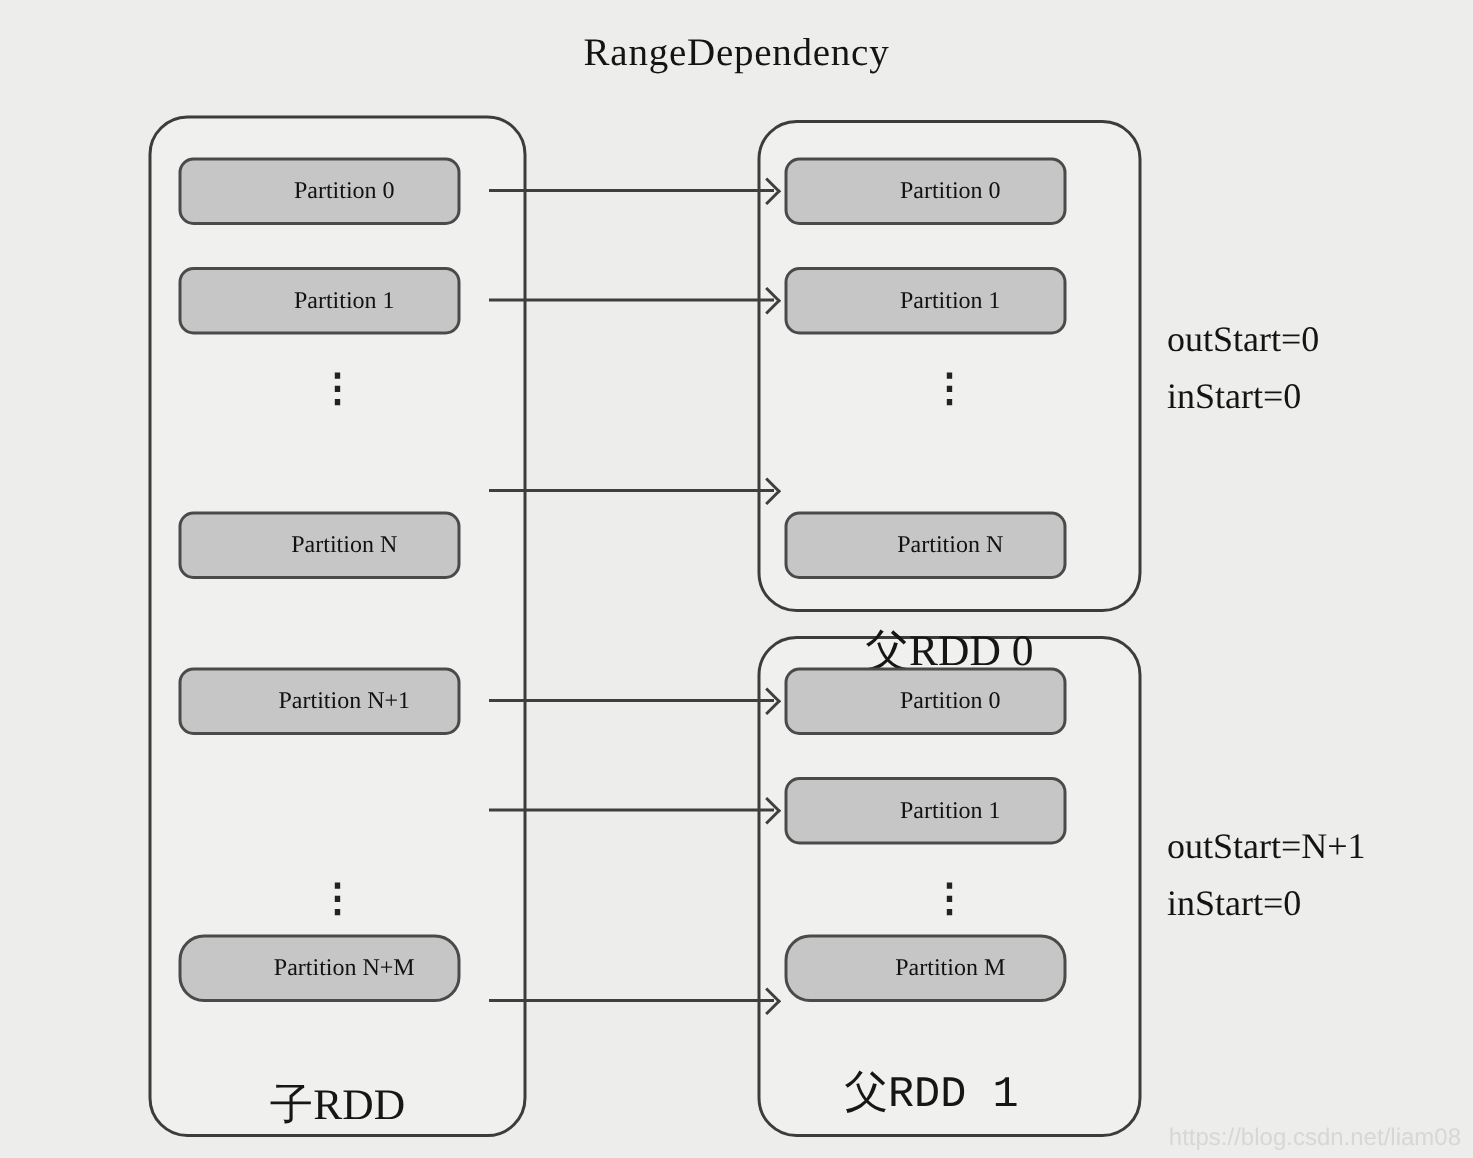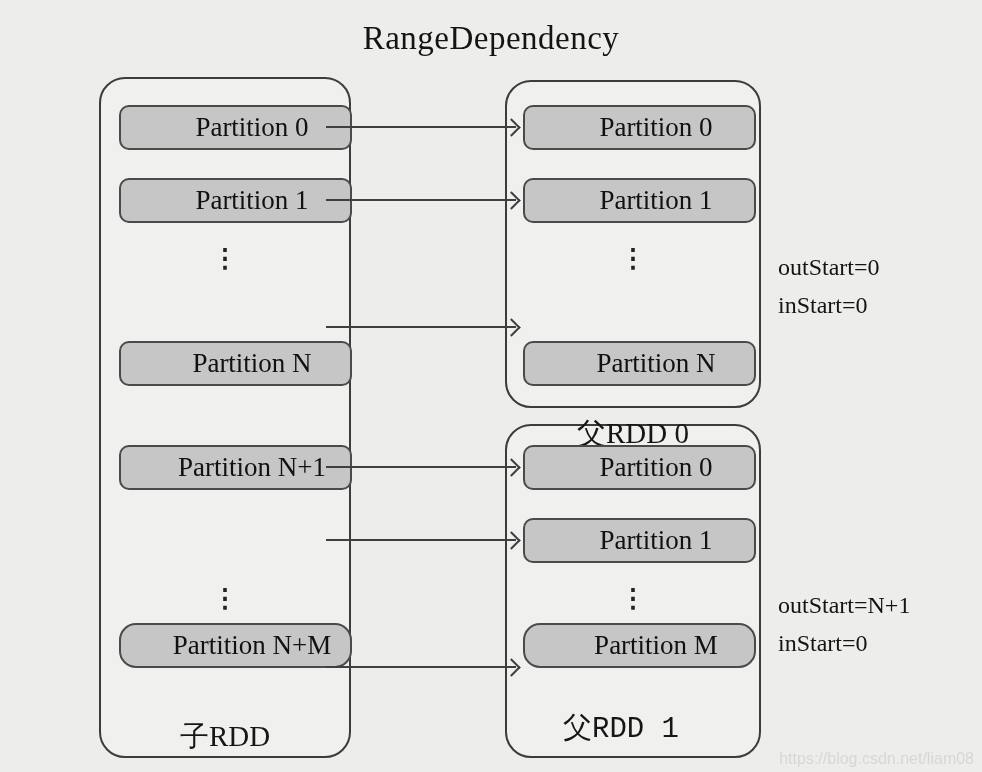--- a/index.html
+++ b/index.html
@@ -7,42 +7,42 @@
     width:982px;height:772px;
     background:#ededeb;
     font-family:"Liberation Serif","DejaVu Serif",serif;
     position:relative;
     overflow:hidden;
     color:#151515;
   }
   .canvas{position:absolute;inset:0;}
   .title{
     position:absolute;top:20px;left:0;width:100%;
-    text-align:center;font-size:33px;color:#141414;
+    text-align:center;font-size:26px;color:#141414;
     letter-spacing:0.5px;
   }
   .rdd-container{
     position:absolute;
     border:2px solid #3c3c3c;
     border-radius:26px;
     background:#f0f0ee;
     box-sizing:border-box;
   }
   .container-child{left:99px;top:77px;width:252px;height:681px;}
   .container-parent0{left:505px;top:80px;width:256px;height:328px;}
   .container-parent1{left:505px;top:424px;width:256px;height:334px;}
   .partition{
     position:absolute;
-    height:45px;width:233px;
+    height:45px;width:188px;
     background:#c6c6c6;
     border:2px solid #4a4a4a;
     border-radius:10px;
     box-sizing:border-box;
     display:flex;align-items:center;justify-content:center;
-    font-size:27px;color:#111;padding-left:33px;
+    font-size:16px;color:#111;padding-left:33px;
   }
   .p-left{left:119px;}
   .p-right{left:523px;}
   .row1{top:105px;} .row2{top:178px;} .rowN{top:305px;margin-top:36px;}
   .row4{top:445px;} .row5{top:518px;} .rowM{top:623px;border-radius:17px;}
   .dots{
     position:absolute;width:252px;text-align:center;
     font-size:26px;font-weight:bold;color:#222;line-height:1;
     letter-spacing:0;
   }
@@ -68,21 +68,21 @@
     right:-2px;top:-7px;
     width:11px;height:11px;
     border-top:2px solid #3f3f3f;
     border-right:2px solid #3f3f3f;
     transform:rotate(45deg);
   }
   .a1{top:126px;} .a2{top:199px;} .a3{top:326px;}
   .a4{top:466px;} .a5{top:539px;} .a6{top:666px;}
   .annotation{
     position:absolute;left:778px;
-    font-size:24px;line-height:38px;color:#141414;margin-top:40px;
+    font-size:24px;line-height:38px;color:#141414;
   }
   .annot-top{top:208px;}
   .annot-bottom{top:546px;}
   .watermark{
     position:absolute;right:8px;bottom:4px;
     font-family:"Liberation Sans","DejaVu Sans",sans-serif;
     font-size:16px;color:#d7d7d5;
   }
 </style>
 </head>

